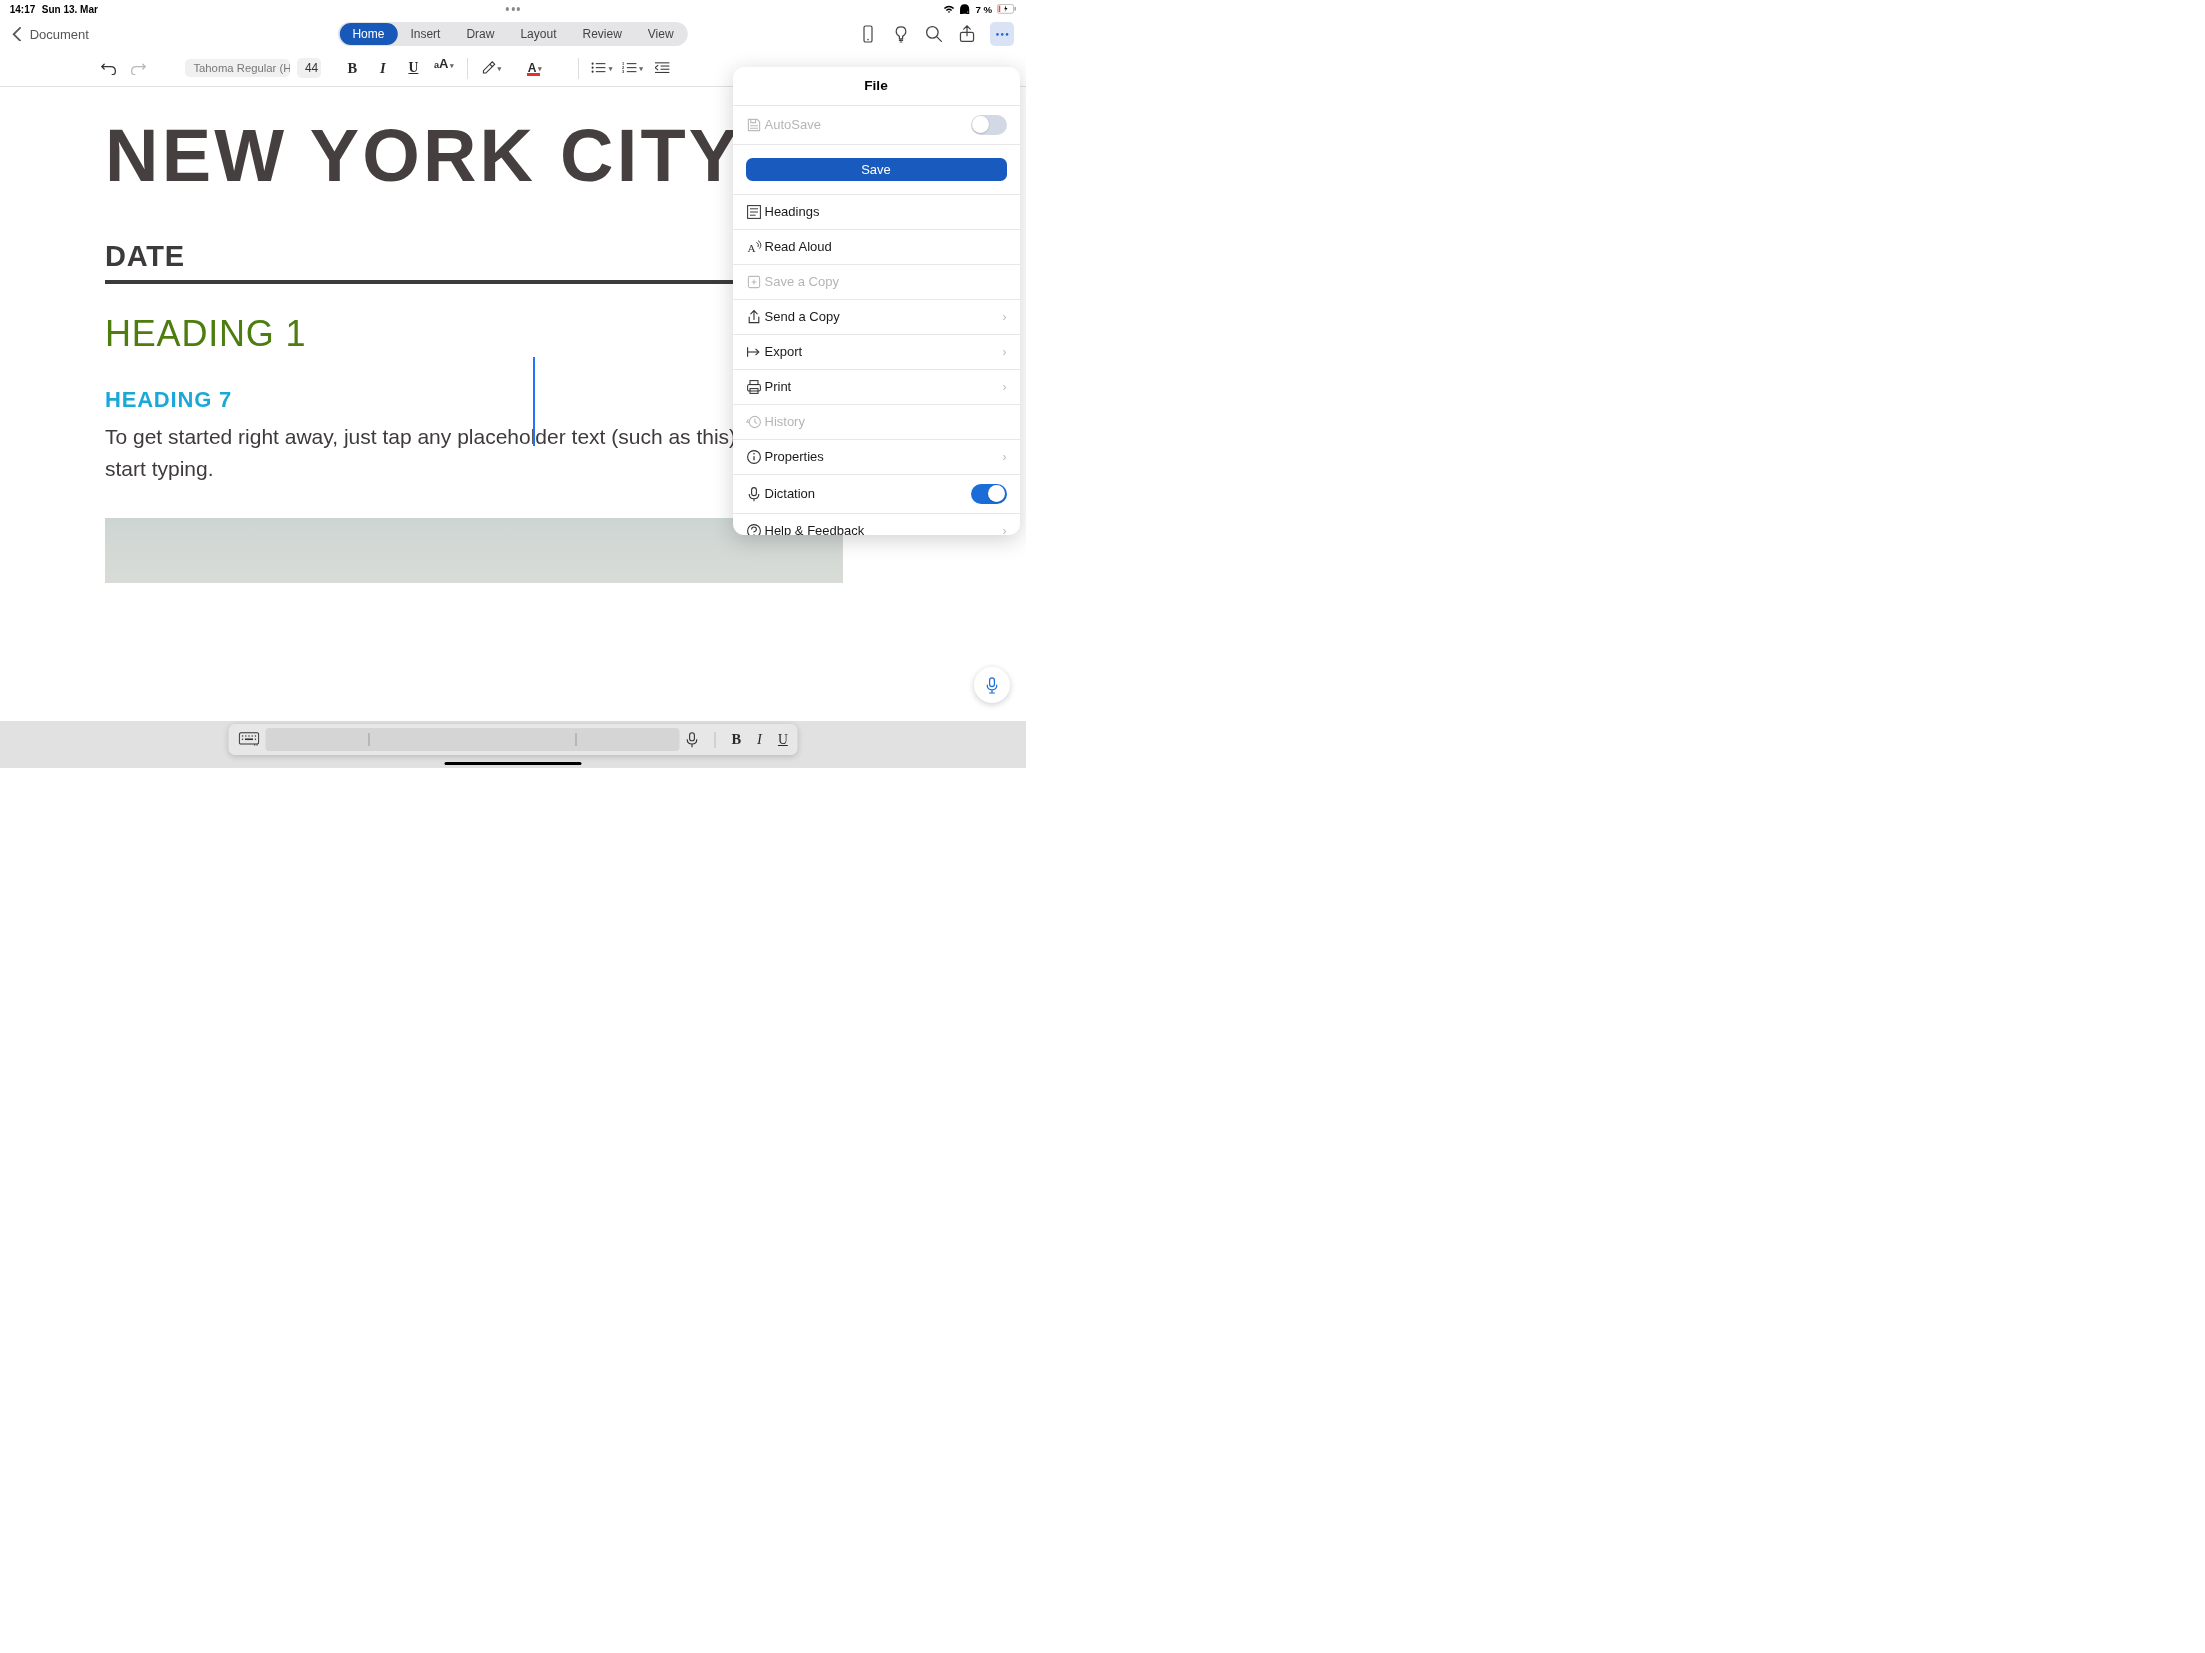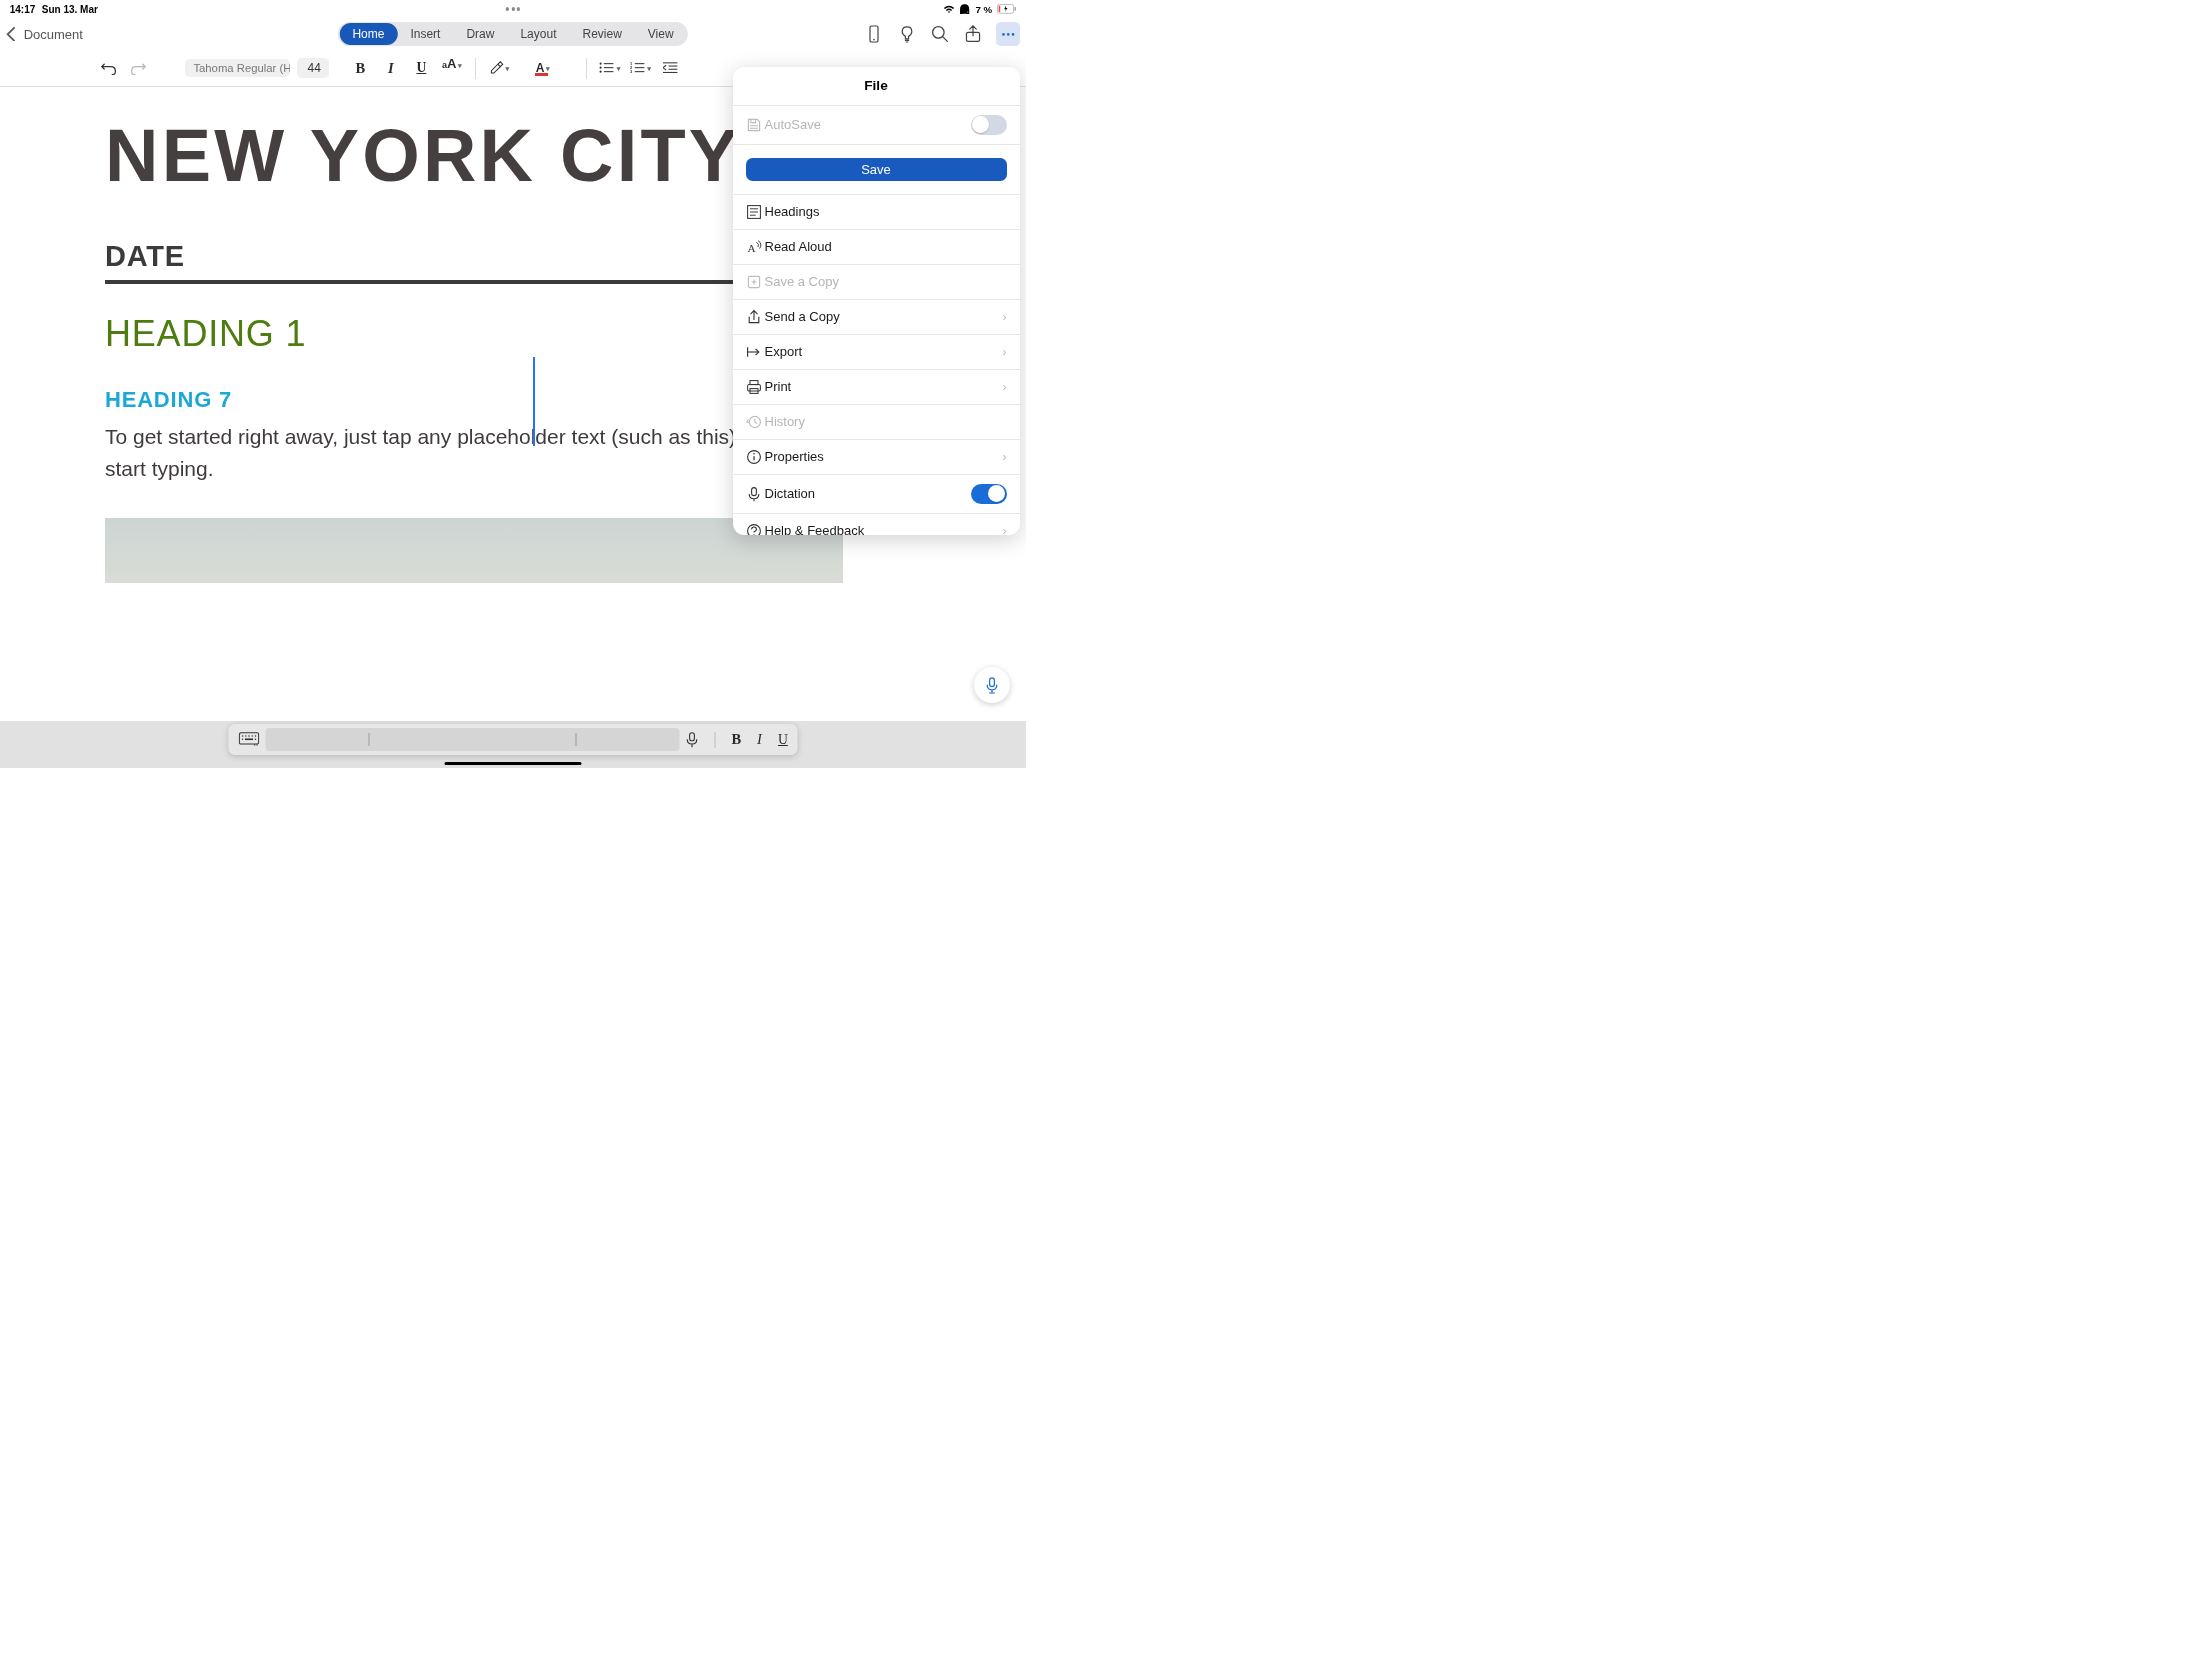--- a/index.html
+++ b/index.html
@@ -27,21 +27,21 @@
 .status-center { position: absolute; left: 50%; transform: translateX(-50%); }
 .status-center .dots { display: flex; gap: 2.4px; }
 .status-center .dot { width: 3.2px; height: 3.2px; border-radius: 50%; background: #888; }
 .status-right { display: flex; align-items: center; gap: 4.8px; font-size: 9.7px; }
 
 
 .nav-header {
   height: 32px;
   display: flex;
   align-items: center;
-  padding: 0 6px;
+  padding: 0 12px;
   position: relative;
 }
 .back-area { display: flex; align-items: center; gap: 8px; color: #0a0a0a; }
 .back-chevron { font-size: 16px; }
 .doc-title { font-size: 13px; color: #555; }
 
 .tabs-pill {
   position: absolute;
   left: 50%;
   transform: translateX(-50%);
@@ -88,21 +88,21 @@
 .tool-btn {
   width: 24px; height: 24px; display: flex; align-items: center; justify-content: center;
   color: #2b2b2b; font-weight: bold; border-radius: 3.2px;
 }
 .font-input {
   background: #f0f0f0; border-radius: 4.8px; padding: 3.2px 8px;
   font-size: 11.3px; color: #777; width: 105px; overflow: hidden; white-space: nowrap;
 }
 .size-input {
   background: #f0f0f0; border-radius: 4.8px; padding: 3.2px 8px;
-  font-size: 12px; color: #333; width: 32px; text-align: right;
+  font-size: 12px; color: #333; width: 24px; text-align: left;
 }
 .chev-small { font-size: 7.3px; color: #666; margin-left: 1.6px; }
 
 
 .document {
   padding: 32px 105px 0 105px;
   height: calc(100% - 87px - 47px);
   overflow: hidden;
   position: relative;
 }

